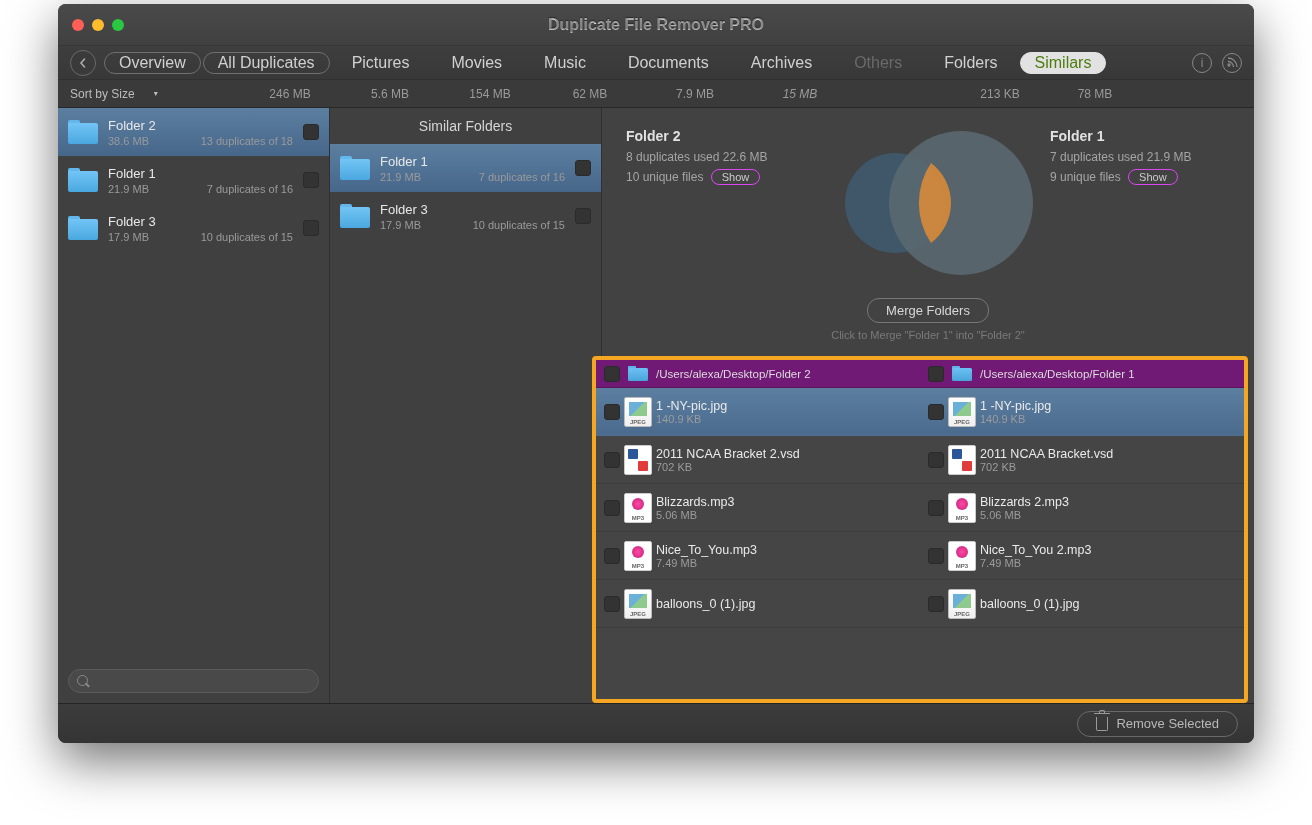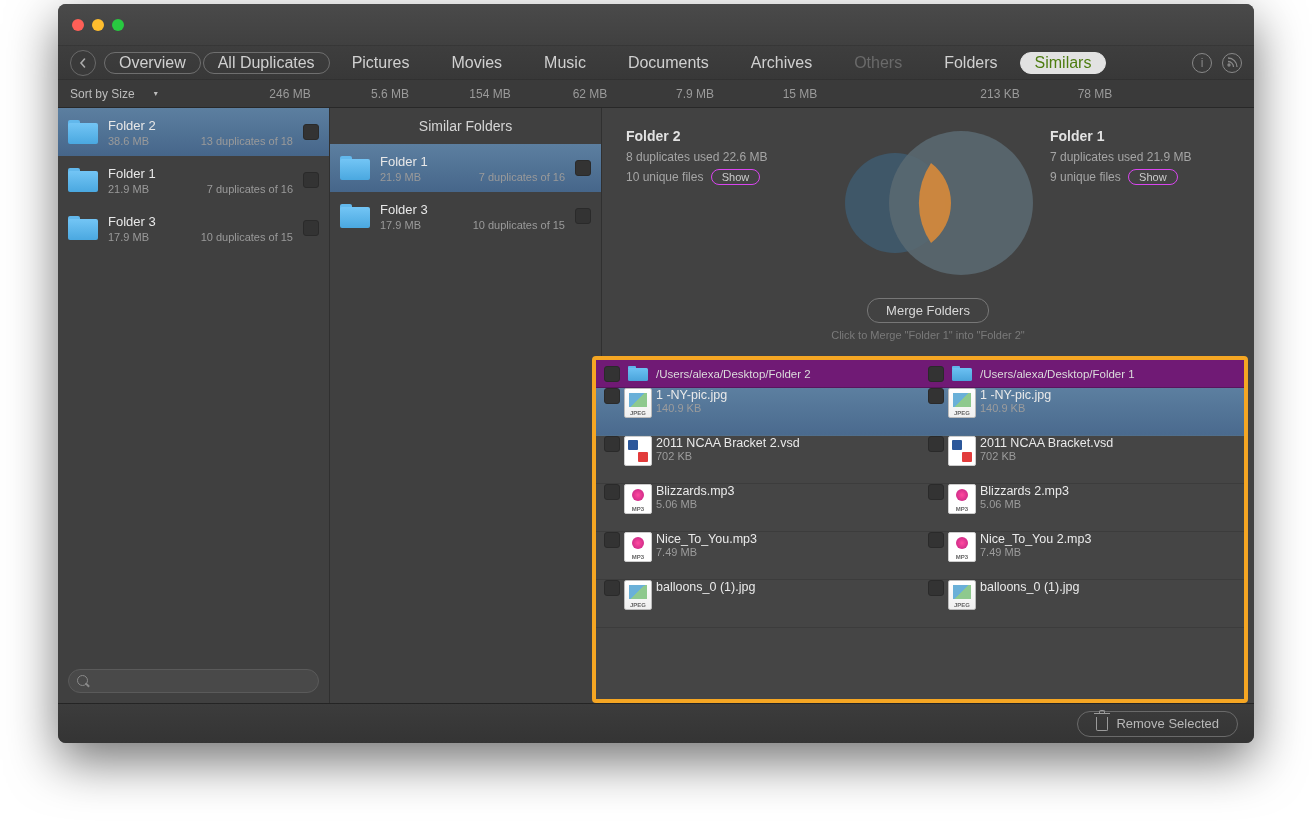--- a/index.html
+++ b/index.html
@@ -53,21 +53,21 @@
   .hint{font-size:11px;color:#7a7a7a;margin-top:6px}
   .files-wrap{position:absolute;left:-10px;right:6px;bottom:0;top:248px;border:4px solid #f5a623;border-radius:4px;background:#454545;display:flex;flex-direction:column;overflow:hidden}
   .files-header{height:28px;display:flex;background:#701a75;border-bottom:1px solid rgba(0,0,0,.2)}
   .fh-col{display:flex;align-items:center;gap:8px;padding:0 8px;font-size:11.5px;color:#dcdcdc;width:50%}
   .mini-folder{width:20px;height:15px;position:relative}
   .mini-folder::before{content:"";position:absolute;left:0;top:0;width:8px;height:3px;background:#5fb5ea;border-radius:1px 1px 0 0}
   .mini-folder::after{content:"";position:absolute;left:0;top:2px;width:20px;height:13px;background:linear-gradient(#6cc1f3,#4aa4db);border-radius:1.5px}
   .files-body{flex:1;overflow:hidden}
   .file-row{height:48px;display:flex;border-bottom:1px solid rgba(0,0,0,.12)}
   .file-row.sel{background:linear-gradient(#5c7fa0,#4a6a8e)}
-  .file-cell{width:50%;display:flex;gap:4px;padding:0 8px}
+  .file-cell{width:50%;display:flex;align-items:center;gap:4px;padding:0 8px}
   .ftxt{min-width:0}
   .fname{font-size:12.5px;color:#eaeaea;white-space:nowrap;overflow:hidden;text-overflow:ellipsis}
   .fsize{font-size:11px;color:#9c9c9c}
   .ficon{width:28px;height:30px;flex-shrink:0;display:flex;flex-direction:column;align-items:center;justify-content:flex-end;font-size:6px;font-weight:700;color:#fff}
   .ficon.jpeg{background:linear-gradient(#fff,#f0f0f0);border:1px solid #bbb;border-radius:2px;position:relative}
   .ficon.jpeg::before{content:"";position:absolute;top:4px;left:4px;right:4px;height:14px;background:linear-gradient(135deg,#6ab0d8 50%,#8ec98e 50%)}
   .ficon.jpeg::after{content:"JPEG";position:absolute;bottom:1px;left:0;right:0;text-align:center;color:#666;font-size:6px}
   .ficon.vsd{background:#fff;border:1px solid #ccc;border-radius:2px;position:relative}
   .ficon.vsd::before{content:"";position:absolute;top:3px;left:3px;width:10px;height:10px;background:#2b579a;border-radius:1px}
   .ficon.vsd::after{content:"";position:absolute;bottom:3px;right:3px;width:10px;height:10px;background:#e23b3b;border-radius:1px}
@@ -85,20 +85,21 @@
 <body>
 
 <div class="window">
 
   <div class="titlebar">
     <div class="traffic">
       <div class="dot r"></div>
       <div class="dot y"></div>
       <div class="dot g"></div>
     </div>
+    <div class="title">Duplicate File Remover PRO</div>
   </div>
 
   <div class="toolbar">
     <div class="back-btn">
       <svg width="10" height="10" viewBox="0 0 10 10">
           <path d="M6.5 1 L3 5 L6.5 9" stroke="#aaa" stroke-width="1.6" fill="none" stroke-linecap="round"></path>
         </svg>
     </div>
     <div class="tabs" id="tabs">
         <div class="tab">Overview</div>
@@ -126,21 +127,21 @@
     <div class="sort-label">
       <span>Sort by Size</span>
       <span class="caret">▾</span>
     </div>
     <div class="sizes" id="sizes">
         <div class="size-cell" style="width: 100px;">246 MB</div>
         <div class="size-cell" style="width: 100px;">5.6 MB</div>
         <div class="size-cell" style="width: 100px;">154 MB</div>
         <div class="size-cell" style="width: 100px;">62 MB</div>
         <div class="size-cell" style="width: 110px;">7.9 MB</div>
-        <div class="size-cell" style="width: 100px;">15 MB</div>
+        <div class="size-cell" style="width: 100px; font-style: italic;">15 MB</div>
         <div class="size-cell" style="width: 100px;"></div>
         <div class="size-cell" style="width: 100px;">213 KB</div>
         <div class="size-cell" style="width: 90px;">78 MB</div>
       </div>
   </div>
 
   <div class="main">
 
     <div class="col1">
       <div id="col1-list">

